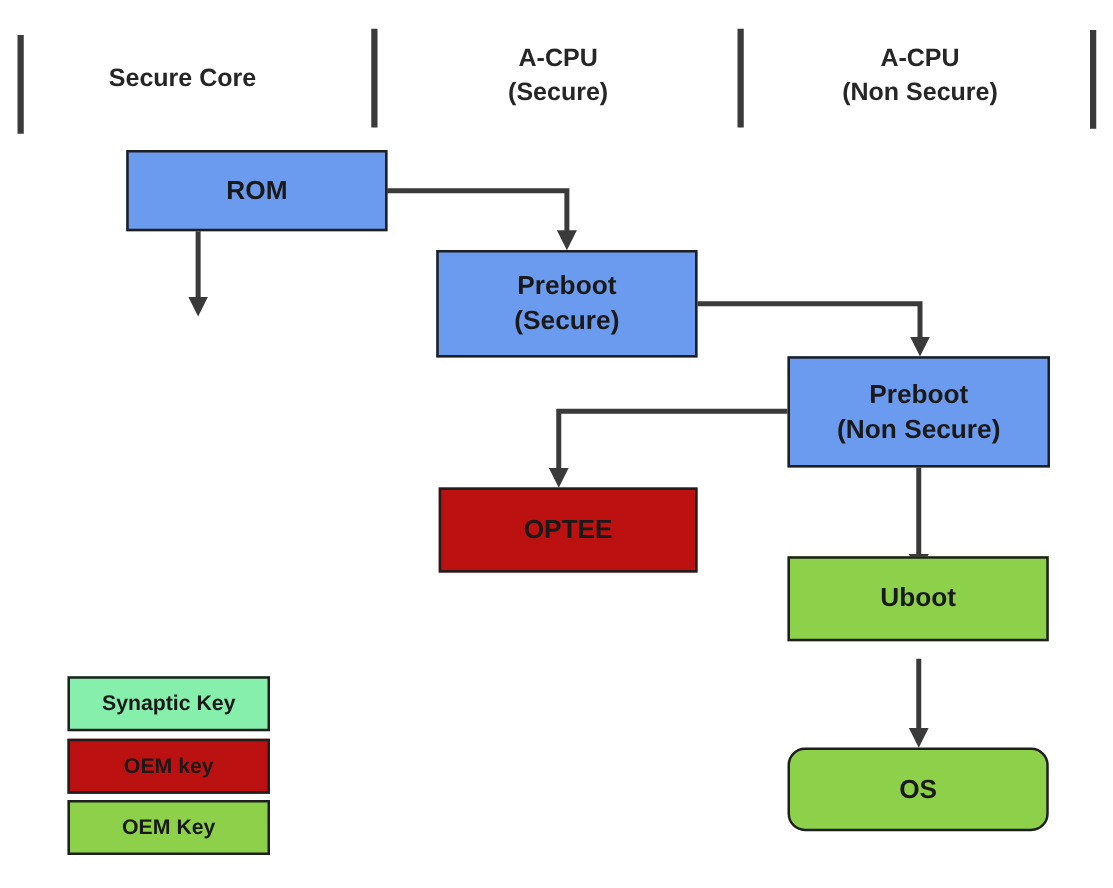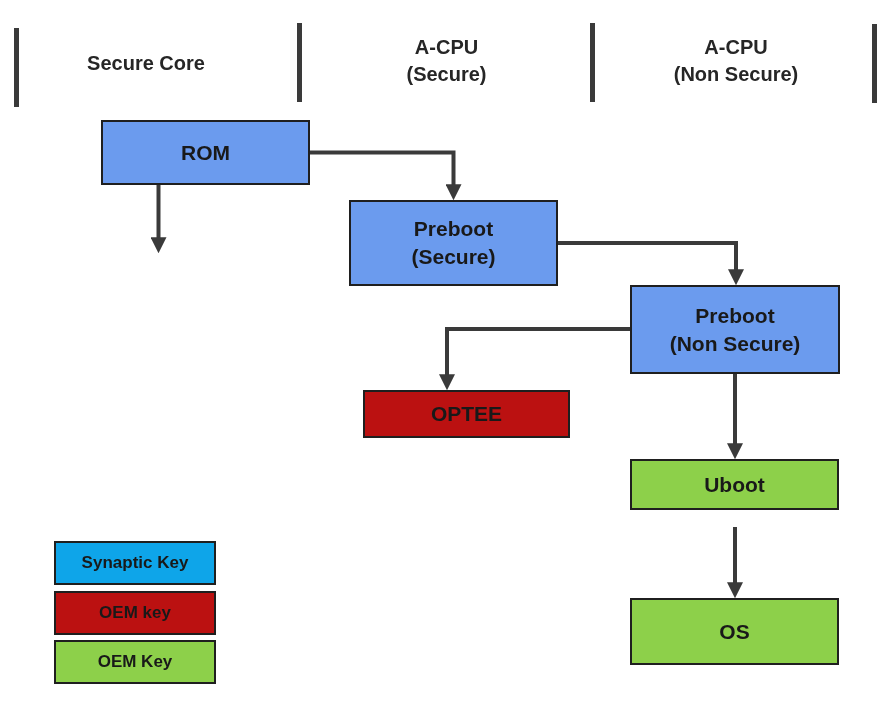--- a/index.html
+++ b/index.html
@@ -60,39 +60,39 @@
     box-sizing: border-box;
     white-space: pre-line;
   }
   .node.blue  { background: #6b9bee; }
   .node.red   { background: #bb1111; }
   .node.green { background: #8dd04a; }
   .node.rom   { left: 54px;  top: 120px; width: 209px; height: 65px; margin-left: 47px; }
   .node.spk   { left: 54px;  top: 253px; width: 209px; height: 64px; }
   .node.pbs   { left: 349px; top: 200px; width: 209px; height: 86px; }
   .node.pbns  { left: 630px; top: 285px; width: 210px; height: 89px; }
-  .node.optee { left: 363px; top: 390px; width: 207px; height: 48px; }
-  .node.uboot { left: 630px; top: 459px; width: 209px; height: 51px; }
-  .node.os    { left: 630px; top: 598px; width: 209px; height: 67px; }
+  .node.optee { left: 351px; top: 390px; width: 207px; height: 68px; }
+  .node.uboot { left: 630px; top: 445px; width: 209px; height: 68px; }
+  .node.os    { left: 630px; top: 598px; width: 209px; height: 67px; border-radius: 14px; }
   
   .legend-item {
     position: absolute;
     left: 54px;
     width: 162px;
     height: 44px;
     display: flex;
     align-items: center;
     justify-content: center;
     font-weight: bold;
     font-size: 17px;
     color: #191919;
     border: 2px solid #1f1f1f;
     box-sizing: border-box;
   }
-  .legend-item.l1 { top: 541px; background: #0ea5e9; }
+  .legend-item.l1 { top: 541px; background: #86efac; }
   .legend-item.l2 { top: 591px; background: #bb1111; }
   .legend-item.l3 { top: 640px; background: #8dd04a; }
 </style>
 </head>
 <body>
 
 <div class="canvas">
 
   <div class="divider d1"></div>
   <div class="divider d2"></div>

